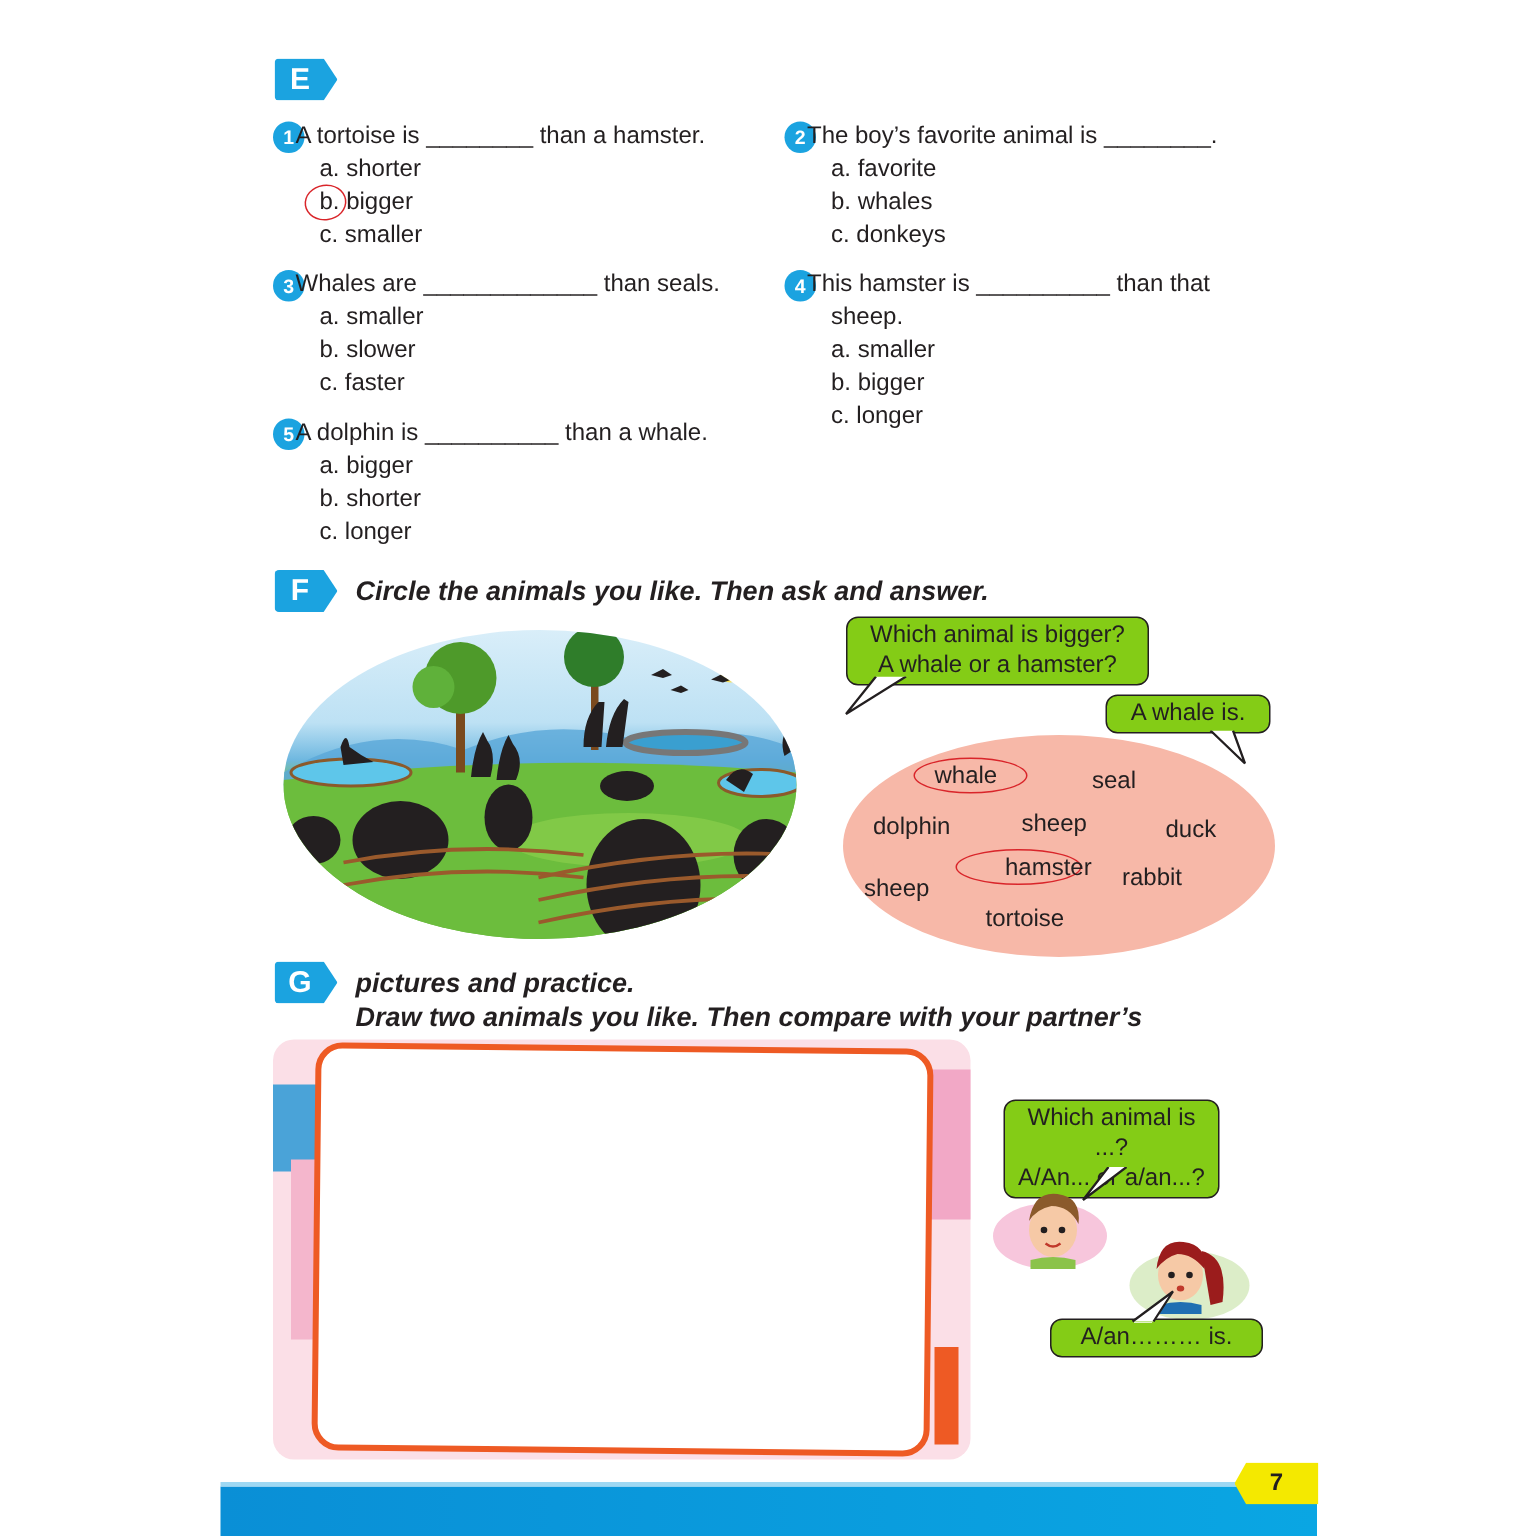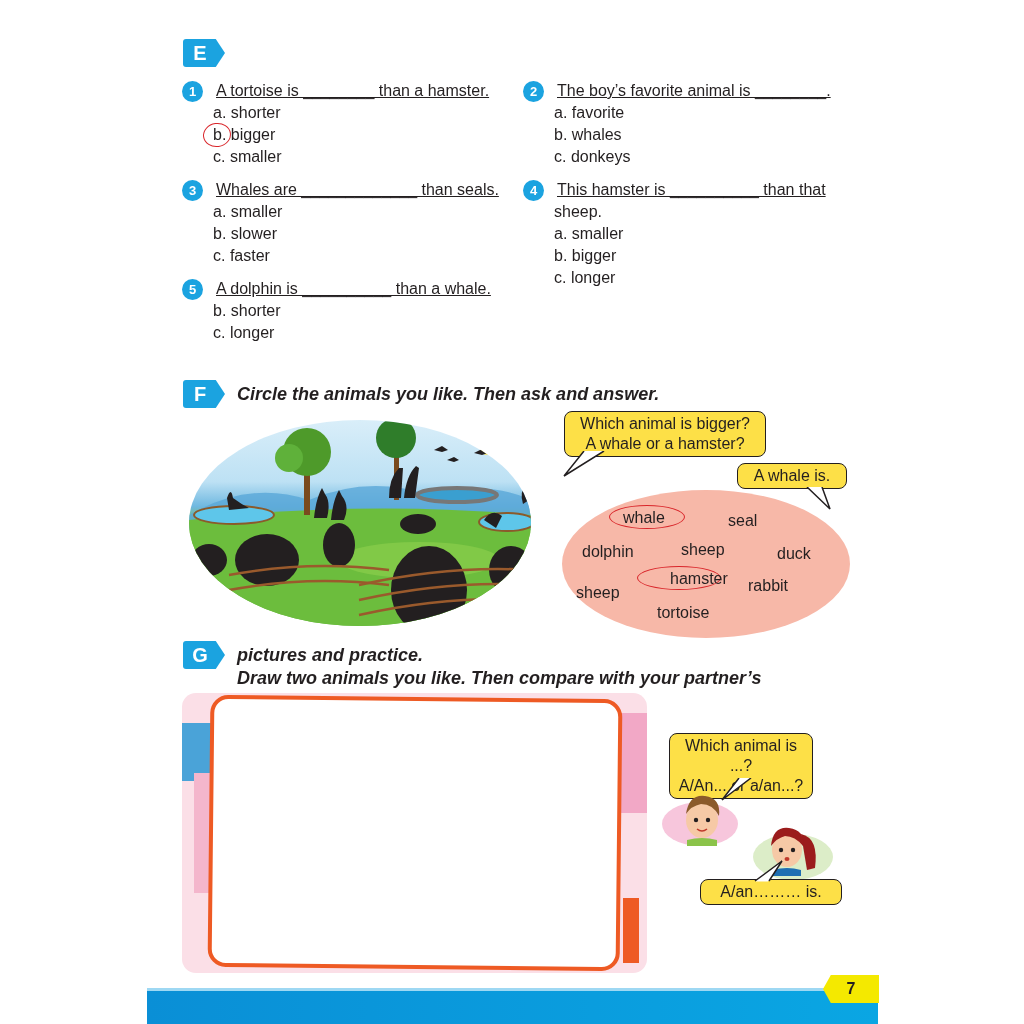--- a/index.html
+++ b/index.html
@@ -28,37 +28,37 @@
     position: relative; top: -2px;
   }
 
   
   .q { position: absolute; font-family: "Liberation Sans", sans-serif; font-size: 16px; line-height: 22px; color: #231f20; }
   .q-num {
     position: absolute; left: 0; top: 1px; width: 21px; height: 21px; border-radius: 50%;
     background: #1ba3e0; color: #fff; font-weight: bold; font-size: 13px;
     display: flex; align-items: center; justify-content: center;
   }
-  .q-stem { position: relative; margin-left: 34px; text-decoration: underline; }
+  .q-stem { position: relative; margin-left: 15px; }
   .q-opt { margin-left: 31px; position: relative; }
   .circled-mark {
     position: absolute; left: -10px; top: -1px; width: 28px; height: 24px;
     border: 1.6px solid #d9252a; border-radius: 50%; transform: rotate(-8deg);
   }
 
   
   .zoo {
     position: absolute; left: 42px; top: 420px; width: 342px; height: 206px;
     border-radius: 50%; overflow: hidden;
     background: linear-gradient(180deg, #d9eef9 0%, #bde1f4 30%, #6fb8e0 42%, #74c043 52%, #5fb13a 100%);
   }
   .zoo svg { position: absolute; left: 0; top: 0; }
 
   .bubble {
-    position: absolute; background: #fde047; border: 1.5px solid #231f20; border-radius: 8px;
+    position: absolute; background: #84cc16; border: 1.5px solid #231f20; border-radius: 8px;
     font-family: "Liberation Sans", sans-serif; font-size: 16px; line-height: 20px;
     text-align: center; color: #231f20; padding: 2px 8px;
   }
 
   .word-blob {
     position: absolute; left: 415px; top: 490px; width: 288px; height: 148px;
     background: #f7b8a8; border-radius: 50%;
   }
   .word { position: absolute; font-family: "Liberation Sans", sans-serif; font-size: 16px; color: #231f20; }
   .word-circle {
@@ -129,20 +129,21 @@
     <div class="q-stem">This hamster is __________ than that</div>
     <div class="q-opt">sheep.</div>
     <div class="q-opt">a. smaller</div>
     <div class="q-opt">b. bigger</div>
     <div class="q-opt">c. longer</div>
   </div>
 
   <div class="q" style="left:35px; top:278px; width:340px;">
     <div class="q-num">5</div>
     <div class="q-stem">A dolphin is __________ than a whale.</div>
+    <div class="q-opt">a. bigger</div>
     <div class="q-opt">b. shorter</div>
     <div class="q-opt">c. longer</div>
   </div>
 
   <div class="sec-badge" style="left:36px; top:380px;">
       <span>F</span>
     </div>
   <div class="sec-title" style="left:90px; top:383px;">Circle the animals you like. Then ask and answer.</div>
 
   <div class="zoo">

